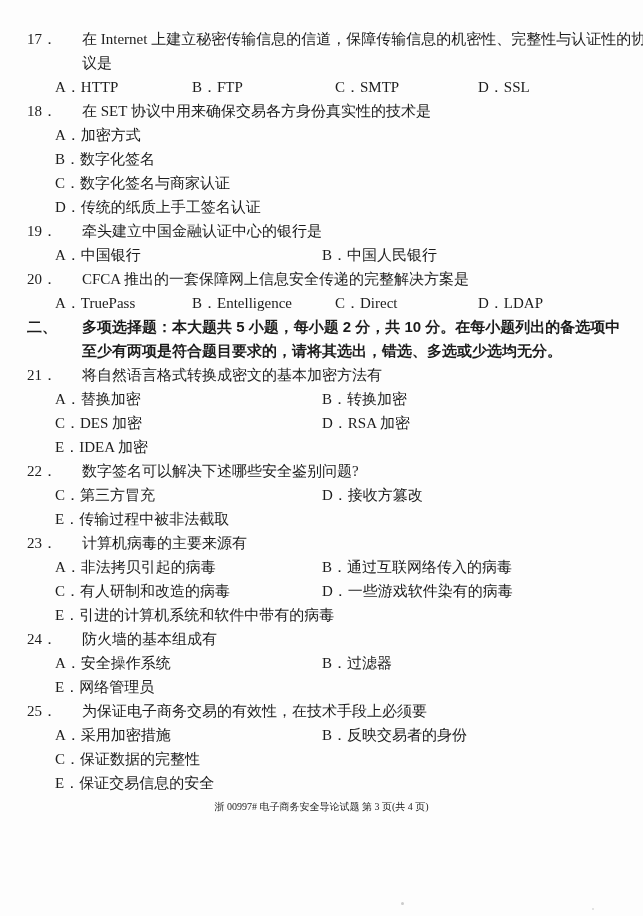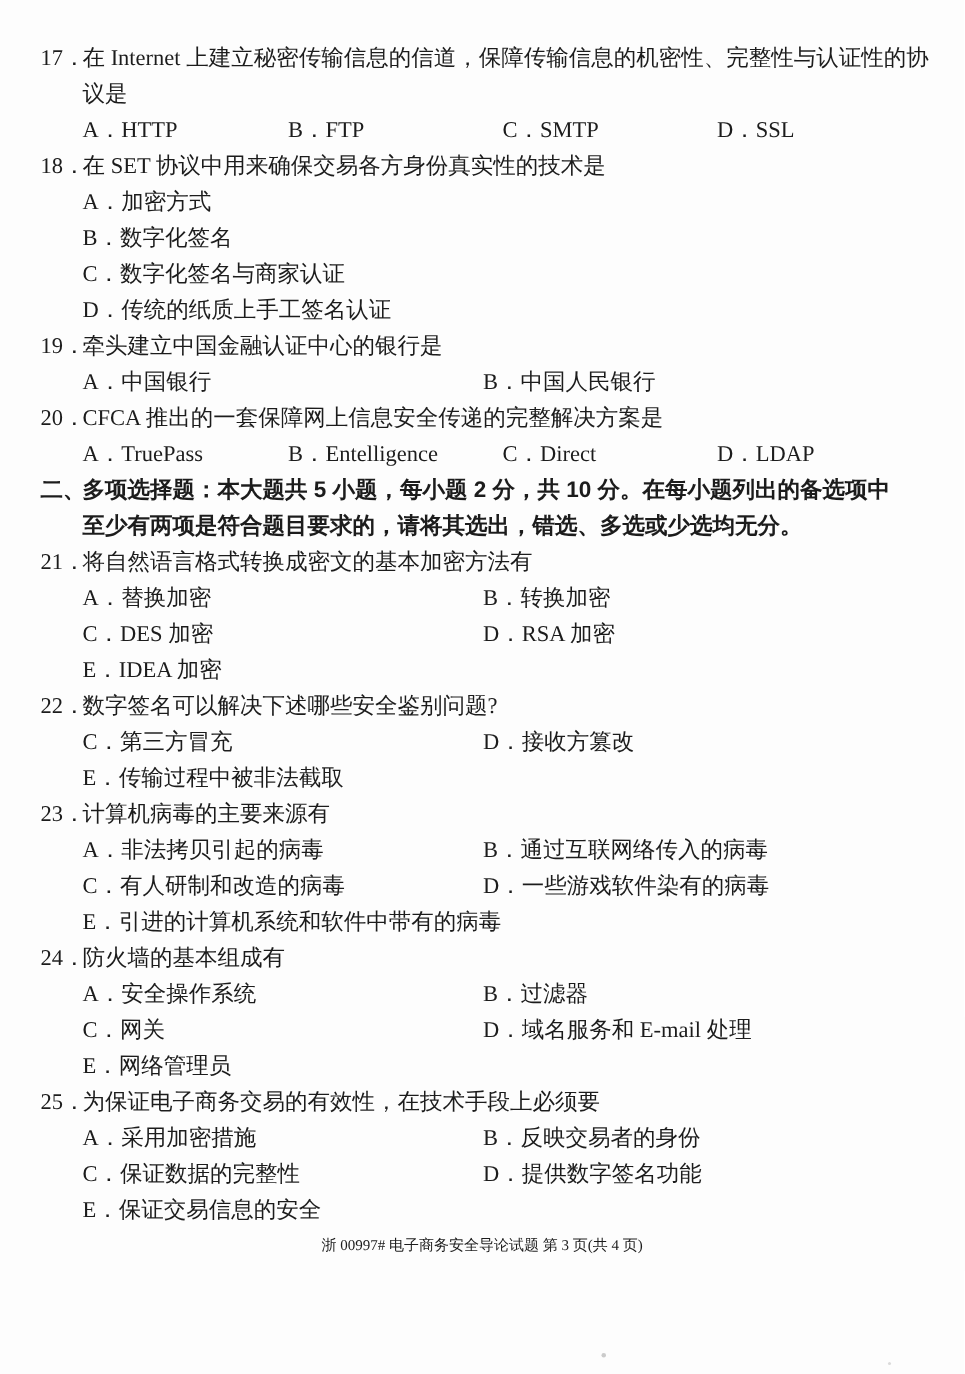--- a/index.html
+++ b/index.html
@@ -8,21 +8,21 @@
     position:relative;
     width:643px;
     height:916px;
     background:#fdfdfd;
     overflow:hidden;
     font-family:"Liberation Serif","DejaVu Serif",serif;
     font-size:15px;
     color:#1c1c1c;
   }
   .content { position:absolute; top:27px; left:0; right:0; }
-  .line { position:relative; height:24px; line-height:24px; padding-left:55px; white-space:nowrap; }
+  .line { position:relative; height:24px; line-height:24px; padding-left:82px; white-space:nowrap; }
   .num { position:absolute; left:27px; top:0; }
   .opt { position:absolute; top:0; }
   .c1 { left:55px; }
   .c2 { left:322px; }
   .ra { left:55px; }
   .rb { left:192px; }
   .rc { left:335px; }
   .rd { left:478px; }
   .sec { font-family:"Liberation Sans","DejaVu Sans",sans-serif; font-weight:700; }
   .footer { height:24px; line-height:24px; text-align:center; font-size:10px; }
@@ -141,38 +141,33 @@
 
     <div class="line">
       <span class="num">24．</span>
       <span>防火墙的基本组成有</span>
     </div>
     <div class="line">
       <span class="opt c1">A．安全操作系统</span>
       <span class="opt c2">B．过滤器</span>
     </div>
     <div class="line">
-      <span class="opt c1">C．网关</span>
-      <span class="opt c2">D．域名服务和 E-mail 处理</span>
-    </div>
-    <div class="line">
       <span class="opt c1">E．网络管理员</span>
     </div>
 
     <div class="line">
       <span class="num">25．</span>
       <span>为保证电子商务交易的有效性，在技术手段上必须要</span>
     </div>
     <div class="line">
       <span class="opt c1">A．采用加密措施</span>
       <span class="opt c2">B．反映交易者的身份</span>
     </div>
     <div class="line">
       <span class="opt c1">C．保证数据的完整性</span>
-      <span class="opt c2">D．提供数字签名功能</span>
     </div>
     <div class="line">
       <span class="opt c1">E．保证交易信息的安全</span>
     </div>
 
     <div class="footer">浙 00997# 电子商务安全导论试题 第 3 页(共 4 页)</div>
 
   </div>
 
   <div class="speck speck1"></div>

